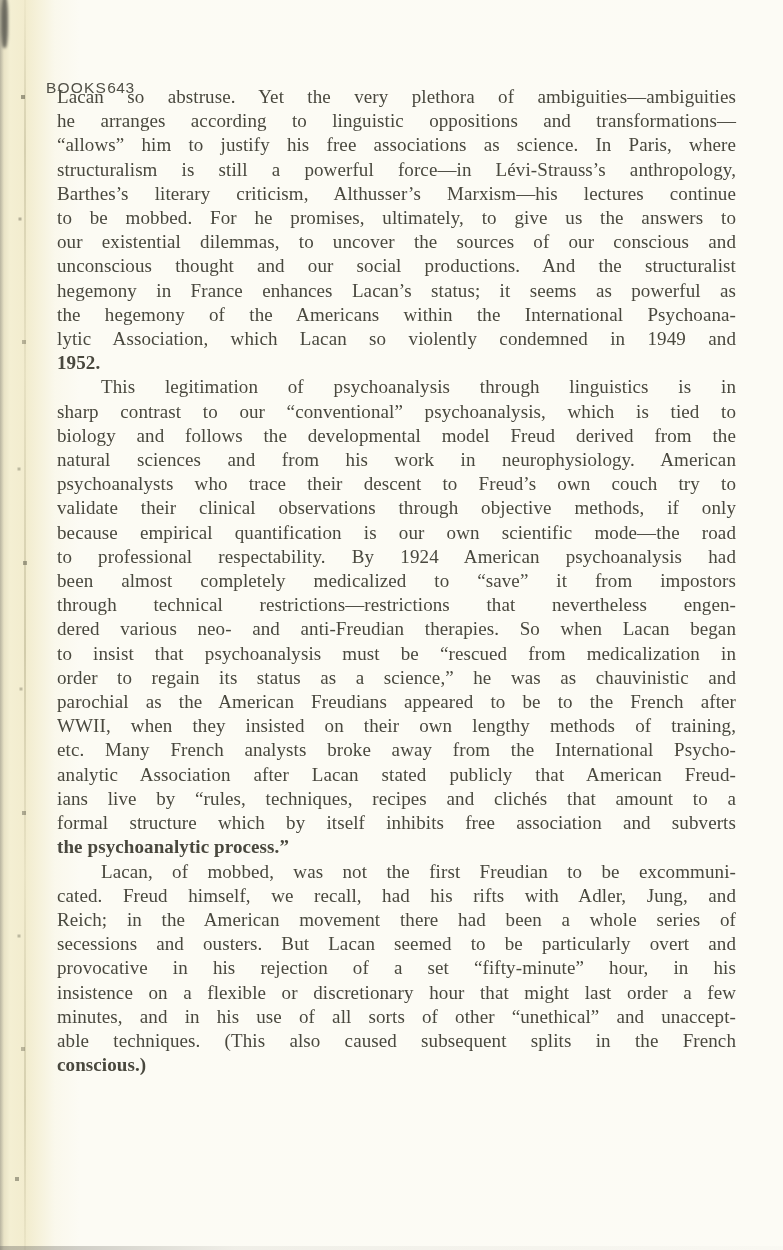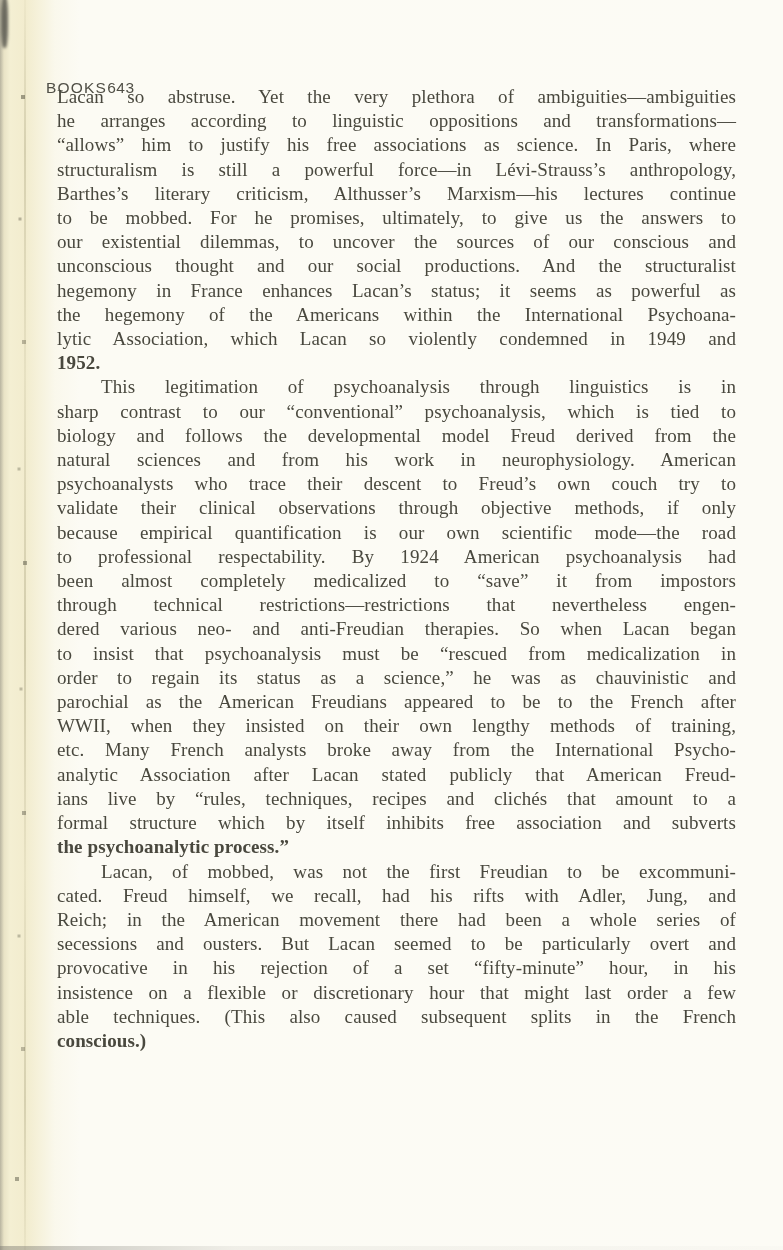--- a/index.html
+++ b/index.html
@@ -151,17 +151,18 @@
         <div class="line">formal structure which by itself inhibits free association and subverts</div>
         <div class="line last">the psychoanalytic process.”</div>
       </div>
       <div class="para">
         <div class="line indent">Lacan, of mobbed, was not the first Freudian to be excommuni-</div>
         <div class="line">cated. Freud himself, we recall, had his rifts with Adler, Jung, and</div>
         <div class="line">Reich; in the American movement there had been a whole series of</div>
         <div class="line">secessions and ousters. But Lacan seemed to be particularly overt and</div>
         <div class="line">provocative in his rejection of a set “fifty-minute” hour, in his</div>
         <div class="line">insistence on a flexible or discretionary hour that might last order a few</div>
+        <div class="line">minutes, and in his use of all sorts of other “unethical” and unaccept-</div>
         <div class="line">able techniques. (This also caused subsequent splits in the French</div>
         <div class="line last">conscious.)</div>
       </div>
     </div>
 </div>
 
 </body></html>

